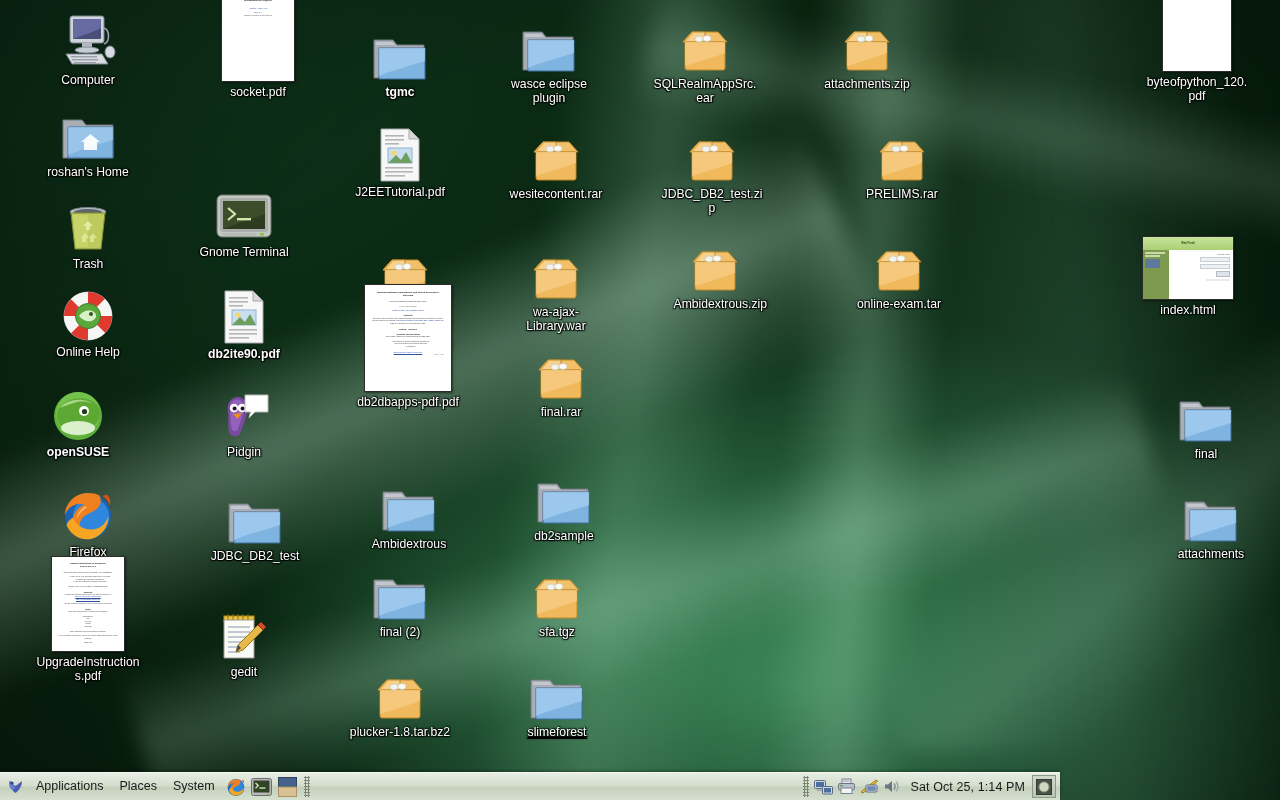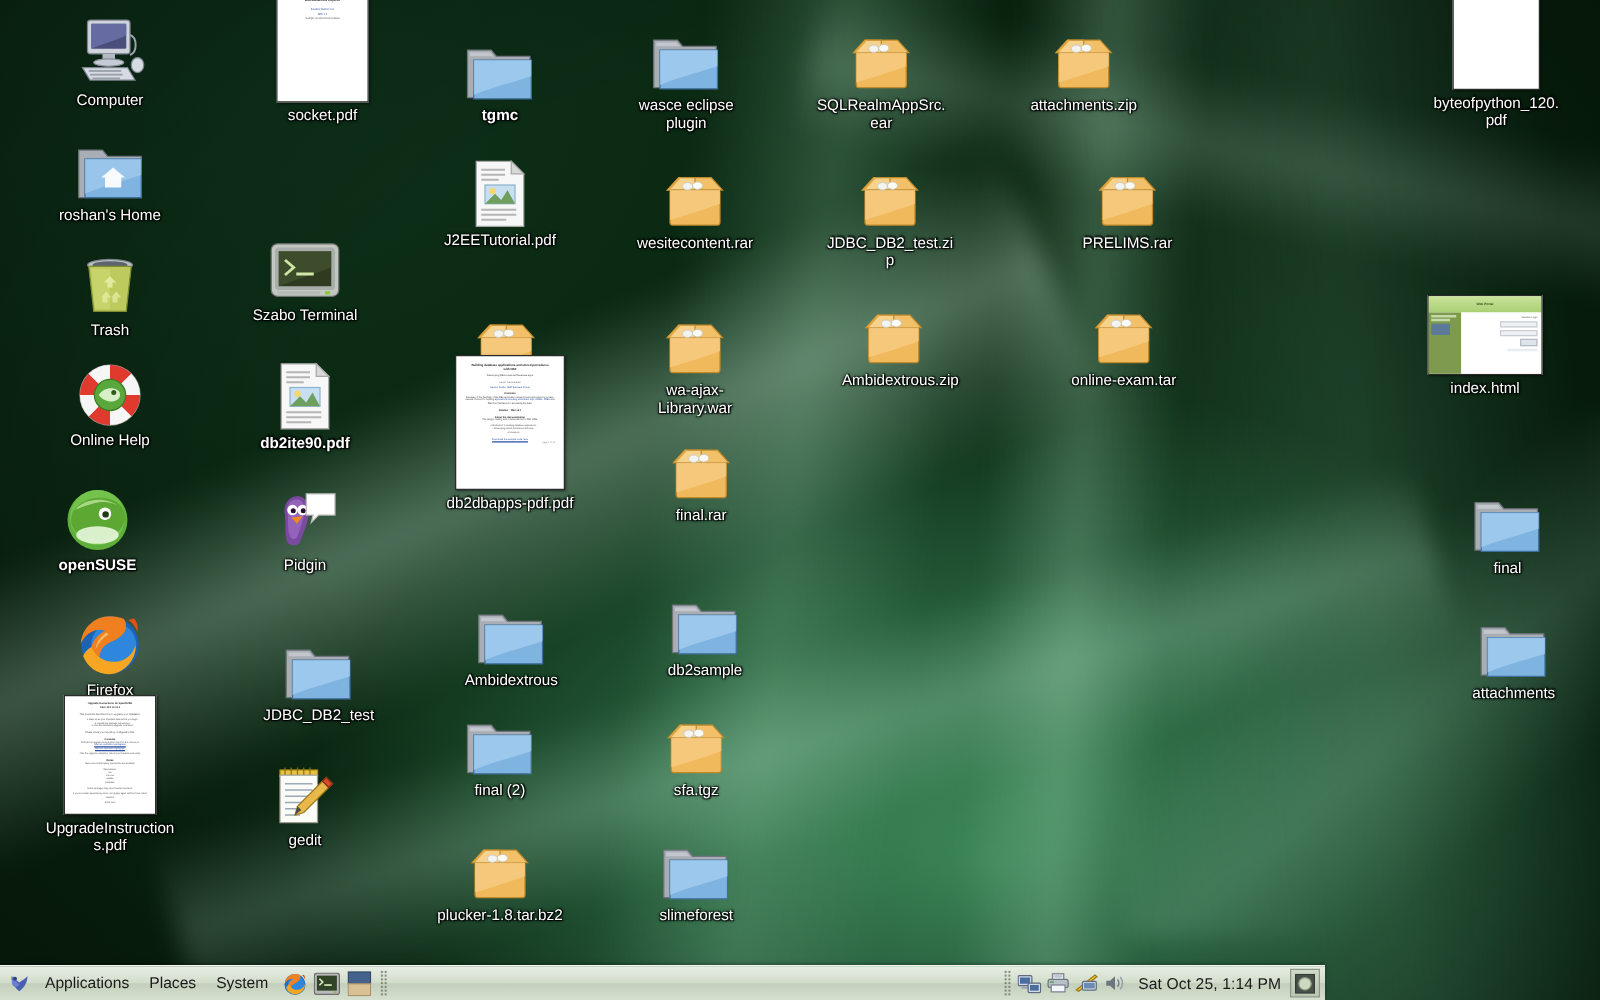--- a/index.html
+++ b/index.html
@@ -305,21 +305,21 @@
         <rect x="1" y="1" width="54" height="42" rx="5" fill="#c3c7c2" stroke="#6f736e"></rect>
         <rect x="4" y="4" width="48" height="34" rx="3" fill="#a9aeab"></rect>
         <rect x="7" y="7" width="42" height="28" fill="#2e3b21"></rect>
         <path d="M7 7 H49 V20 C36 25, 20 30, 7 35 Z" fill="#4a5b34" opacity=".55"></path>
         <path d="M12 14 L19 20 L12 26" stroke="#cfe8a8" stroke-width="2.2" fill="none"></path>
         <rect x="21" y="24" width="14" height="2.4" fill="#cfe8a8"></rect>
         <rect x="44" y="39" width="4" height="2.6" fill="#8ec544"></rect>
         <rect x="6" y="39" width="34" height="2.6" fill="#b6bab4"></rect>
       </svg>
         </div>
-        <div class="label">Szabo Terminal</div>
+        <div class="label">Gnome Terminal</div>
       </div>
       <div class="icon" style="left: 192px; top: 280px; font-weight: bold;">
         <div class="glyph">
       <svg width="42" height="54" viewBox="0 0 42 54">
         <path d="M2 1 H30 L40 11 V53 H2 Z" fill="#f7f7f7" stroke="#a8a8a8"></path>
         <path d="M30 1 L40 11 H30 Z" fill="#d8d8d8" stroke="#a8a8a8"></path>
         <g fill="#b5b5b5">
           <rect x="6" y="7" width="19" height="1.6"></rect>
               <rect x="6" y="11" width="19" height="1.6"></rect>
           <rect x="6" y="15" width="14" height="1.6"></rect>
@@ -344,21 +344,21 @@
         <circle cx="16" cy="16" r="4.2" fill="#ffffff"></circle>
         <circle cx="24" cy="16" r="4.2" fill="#ffffff"></circle>
         <circle cx="16.6" cy="16.6" r="2" fill="#241030"></circle>
         <circle cx="24.6" cy="16.6" r="2" fill="#241030"></circle>
         <path d="M15 22 L24 21 L19.5 27 Z" fill="#f08a20"></path>
         <path d="M27 3 H50 V20 H37 L31 26 L32.5 20 H27 Z" fill="#ffffff" stroke="#b9b9b9"></path>
       </svg>
         </div>
         <div class="label">Pidgin</div>
       </div>
-      <div class="icon" style="left: 203px; top: 498px;">
+      <div class="icon" style="left: 203px; top: 482px;">
         <div class="glyph">
       <svg width="56" height="46" viewBox="0 0 56 46">
         <path d="M2 4 H21 L25 9 H52 V42 H2 Z" fill="#a9aeb5" stroke="#6f747c"></path>
         <path d="M4 6 H20 L23 9 H4 Z" fill="#c3c7cd"></path>
         <path d="M7 12 H53 V43 H7 Z" fill="#7fb3e0" stroke="#3f6f9e"></path>
         <path d="M7 12 H53 V25 C38 30, 21 34, 7 40 Z" fill="#aad2f2" opacity=".7"></path>
       </svg>
         </div>
         <div class="label">JDBC_DB2_test</div>
       </div>
@@ -571,21 +571,21 @@
         <path d="M5 16 L14 6 H27 V16 Z" fill="#f7d28c" stroke="#c08a2a"></path>
         <rect x="7" y="16" width="40" height="28" rx="2" fill="#f0b95c" stroke="#c08a2a"></rect>
         <path d="M7 16 H47 V27 C36 31, 20 36, 7 40 Z" fill="#f7cd85" opacity=".75"></path>
         <ellipse cx="21" cy="13" rx="4" ry="3" fill="#f3f3ef" stroke="#c8c8bd" stroke-width=".7"></ellipse>
         <ellipse cx="29" cy="12.5" rx="4" ry="3" fill="#fbfbf6" stroke="#c8c8bd" stroke-width=".7"></ellipse>
         <path d="M7 16 L5 16 L14 6 H16 Z" fill="#e0a742"></path>
       </svg>
         </div>
         <div class="label">sfa.tgz</div>
       </div>
-      <div class="icon" style="left: 505px; top: 658px;">
+      <div class="icon" style="left: 505px; top: 658px; text-decoration: underline;">
         <div class="glyph">
       <svg width="56" height="46" viewBox="0 0 56 46">
         <path d="M2 4 H21 L25 9 H52 V42 H2 Z" fill="#a9aeb5" stroke="#6f747c"></path>
         <path d="M4 6 H20 L23 9 H4 Z" fill="#c3c7cd"></path>
         <path d="M7 12 H53 V43 H7 Z" fill="#7fb3e0" stroke="#3f6f9e"></path>
         <path d="M7 12 H53 V25 C38 30, 21 34, 7 40 Z" fill="#aad2f2" opacity=".7"></path>
       </svg>
         </div>
         <div class="label">slimeforest</div>
       </div>

